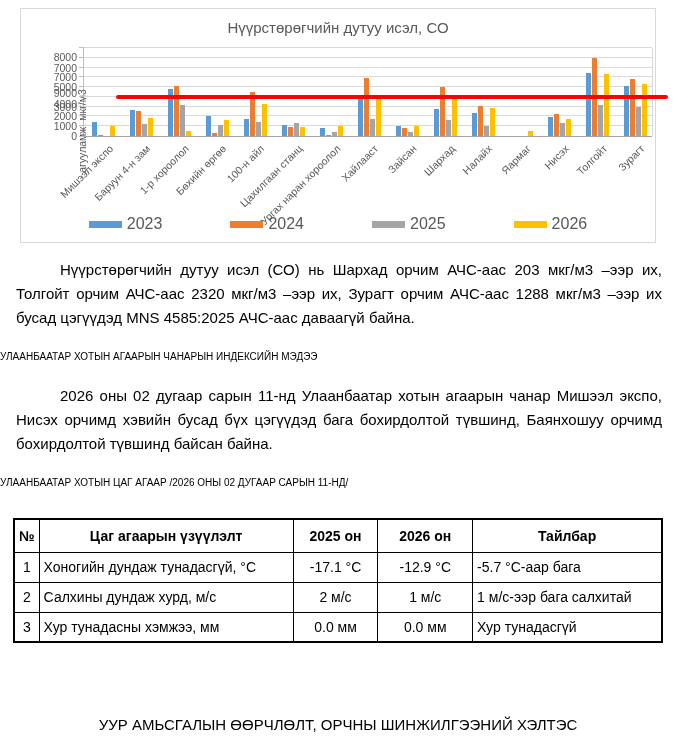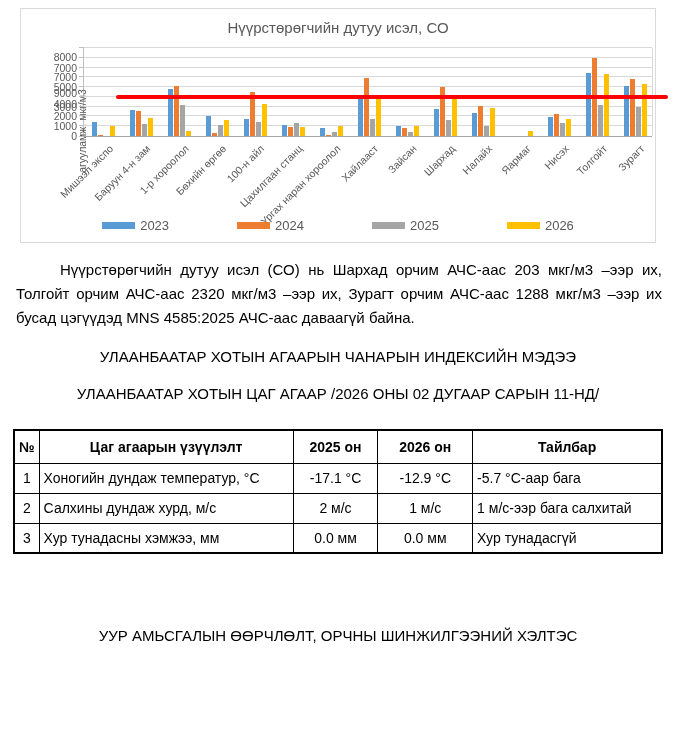--- a/index.html
+++ b/index.html
@@ -34,33 +34,33 @@
   }
   .bar { position:absolute; bottom:0; width:5px; }
   .ref-line { position:absolute; height:4px; border-radius:2px; }
   .xlabel {
     position:absolute; font-size:10.5px; color:#595959; white-space:nowrap;
     transform:rotate(-45deg); transform-origin:top right; line-height:11px;
   }
   .legend {
     position:absolute; left:0; bottom:9px; width:100%;
     display:flex; justify-content:center; align-items:center; gap:68px;
-    font-size:13px; color:#595959;
+    font-size:16px; color:#595959;
   }
   .legend-item { display:flex; align-items:center; gap:5px; }
   .legend-swatch { width:33px; height:7px; }
   .legend-line { width:58px; height:4px; border-radius:2px; }
   
   .para {
     margin:0 14px 0 16px; text-align:justify; text-indent:44px;
     font-size:15px; line-height:24px;
   }
   .para1 { margin-top:258px; } 
   .para2 { margin-top:17px; }
-  .heading { text-align:center; font-size:15px; line-height:20px; margin-top:17px; }
+  .heading { text-align:left; font-size:10px; line-height:20px; margin-top:17px; }
   
   table.weather {
     margin:25px 0 0 13px; width:650px; border-collapse:collapse;
     border:2px solid #000; font-size:14px;
   }
   table.weather th, table.weather td {
     border:1px solid #000; vertical-align:middle; padding:2px 4px;
   }
   table.weather th { font-weight:bold; text-align:center; height:33px; }
   table.weather td { height:30px; }
@@ -203,20 +203,21 @@
           <span class="legend-swatch" style="background: rgb(255, 192, 0);"></span>
           <span>2026</span>
         </div>
       </div>
   </div>
 
   <p class="para para1">Нүүрстөрөгчийн дутуу исэл (СО) нь Шархад орчим АЧС-аас 203 мкг/м3 –ээр их, Толгойт орчим АЧС-аас 2320 мкг/м3 –ээр их, Зурагт орчим АЧС-аас 1288 мкг/м3 –ээр их бусад цэгүүдэд MNS 4585:2025 АЧС-аас даваагүй байна.</p>
 
   <div class="heading">УЛААНБААТАР ХОТЫН АГААРЫН ЧАНАРЫН ИНДЕКСИЙН МЭДЭЭ</div>
 
+  <p class="para para2">2026 оны 02 дугаар сарын 11-нд Улаанбаатар хотын агаарын чанар Мишээл экспо, Нисэх орчимд хэвийн бусад бүх цэгүүдэд бага бохирдолтой түвшинд, Баянхошуу орчимд бохирдолтой түвшинд байсан байна.</p>
 
   <div class="heading">УЛААНБААТАР ХОТЫН ЦАГ АГААР /2026 ОНЫ 02 ДУГААР САРЫН 11-НД/</div>
 
   <table class="weather" id="weather-table">
     <colgroup>
         <col>
         <col>
         <col>
         <col>
         <col>
@@ -226,21 +227,21 @@
           <th>№</th>
           <th>Цаг агаарын үзүүлэлт</th>
           <th>2025 он</th>
           <th>2026 он</th>
           <th>Тайлбар</th>
         </tr>
       </thead>
     <tbody id="weather-tbody">
         <tr>
           <td class="c-center">1</td>
-          <td class="c-left">Хоногийн дундаж температур, °С</td>
+          <td class="c-left">Хоногийн дундаж тунадасгүй, °С</td>
           <td class="c-center">-17.1 °С</td>
           <td class="c-center">-12.9 °С</td>
           <td class="c-left">-5.7 °С-аар бага</td>
         </tr>
         <tr>
           <td class="c-center">2</td>
           <td class="c-left">Салхины дундаж хурд, м/с</td>
           <td class="c-center">2 м/с</td>
           <td class="c-center">1 м/с</td>
           <td class="c-left">1 м/с-ээр бага салхитай</td>

